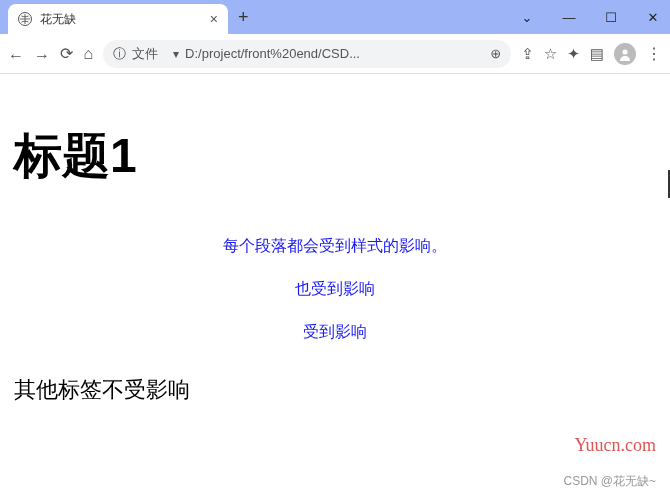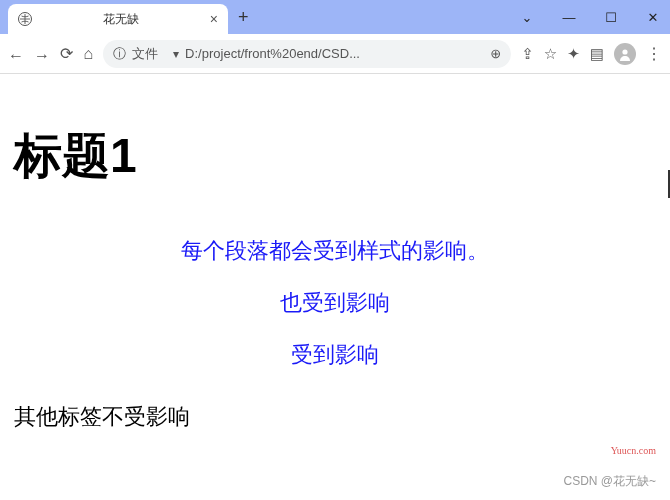--- a/index.html
+++ b/index.html
@@ -1,41 +1,41 @@
 <!DOCTYPE html>
 <html><head>
   <meta charset="utf-8">
   <style>
     * { margin: 0; padding: 0; box-sizing: border-box; }
     body { width: 670px; height: 500px; font-family: "Microsoft YaHei", sans-serif; background: #fff; overflow: hidden; position: relative; }
     
     .window-titlebar { height: 34px; background: #9db5f7; display: flex; align-items: center; padding: 0 8px; }
-    .tab { background: #fff; border-radius: 8px 8px 0 0; height: 30px; margin-top: 4px; padding: 0 10px; display: flex; align-items: center; gap: 8px; min-width: 220px; text-align: center; }
+    .tab { background: #fff; border-radius: 8px 8px 0 0; height: 30px; margin-top: 4px; padding: 0 10px; display: flex; align-items: center; gap: 8px; min-width: 220px; }
     .tab-favicon { width: 14px; height: 14px; border: 1.5px solid #555; border-radius: 50%; display: flex; align-items: center; justify-content: center; font-size: 9px; color: #555; }
     .tab-title { font-size: 12px; color: #333; flex: 1; }
     .tab-close { font-size: 14px; color: #555; cursor: pointer; }
     .new-tab { font-size: 18px; color: #333; margin-left: 10px; cursor: pointer; }
     .window-controls { margin-left: auto; display: flex; gap: 24px; align-items: center; }
     .win-btn { font-size: 13px; color: #222; cursor: pointer; width: 18px; text-align: center; }
     
     .toolbar { height: 40px; background: #fff; border-bottom: 1px solid #ddd; display: flex; align-items: center; padding: 0 8px; gap: 10px; }
     .nav-icon { color: #555; font-size: 16px; cursor: pointer; }
     .addr-bar { flex: 1; display: flex; align-items: center; gap: 6px; background: #f1f3f4; border-radius: 14px; height: 28px; padding: 0 10px; font-size: 13px; color: #555; }
     .addr-chip { display: flex; align-items: center; gap: 15px; }
     .addr-url { flex: 1; white-space: nowrap; overflow: hidden; text-overflow: ellipsis; color: #555; }
     .tool-icon { color: #555; font-size: 15px; cursor: pointer; }
     .avatar { width: 22px; height: 22px; border-radius: 50%; background: #bbb; display: flex; align-items: center; justify-content: center; color: #fff; font-size: 13px; }
     .kebab { font-size: 16px; color: #555; cursor: pointer; }
     
     .page { padding: 18px 14px; }
     .page h1 { font-size: 48px; font-weight: 900; margin: 32px 0 48px 0; }
-    .page p { color: #1a1af7; text-align: center; font-size: 22px; margin: 22px 0; }
+    .page p { color: #1a1af7; text-align: center; font-size: 16px; margin: 22px 0; }
     .page .plain { color: #000; text-align: left; font-size: 22px; margin-top: 32px; }
     
-    .wm-r { position: absolute; right: 14px; bottom: 44px; color: #d55; font-size: 10px; font-family: Georgia, serif; }
+    .wm-r { position: absolute; right: 14px; bottom: 44px; color: #d55; font-size: 18px; font-family: Georgia, serif; }
     .wm-b { position: absolute; right: 14px; bottom: 10px; color: #999; font-size: 12px; }
     .edge { position: absolute; right: 0; top: 170px; width: 2px; height: 28px; background: #333; }
   </style>
 </head>
 <body>
 
 <div class="window-titlebar">
   <div class="tab">
     <span class="tab-favicon">
       <svg width="12" height="12" viewBox="0 0 12 12">

